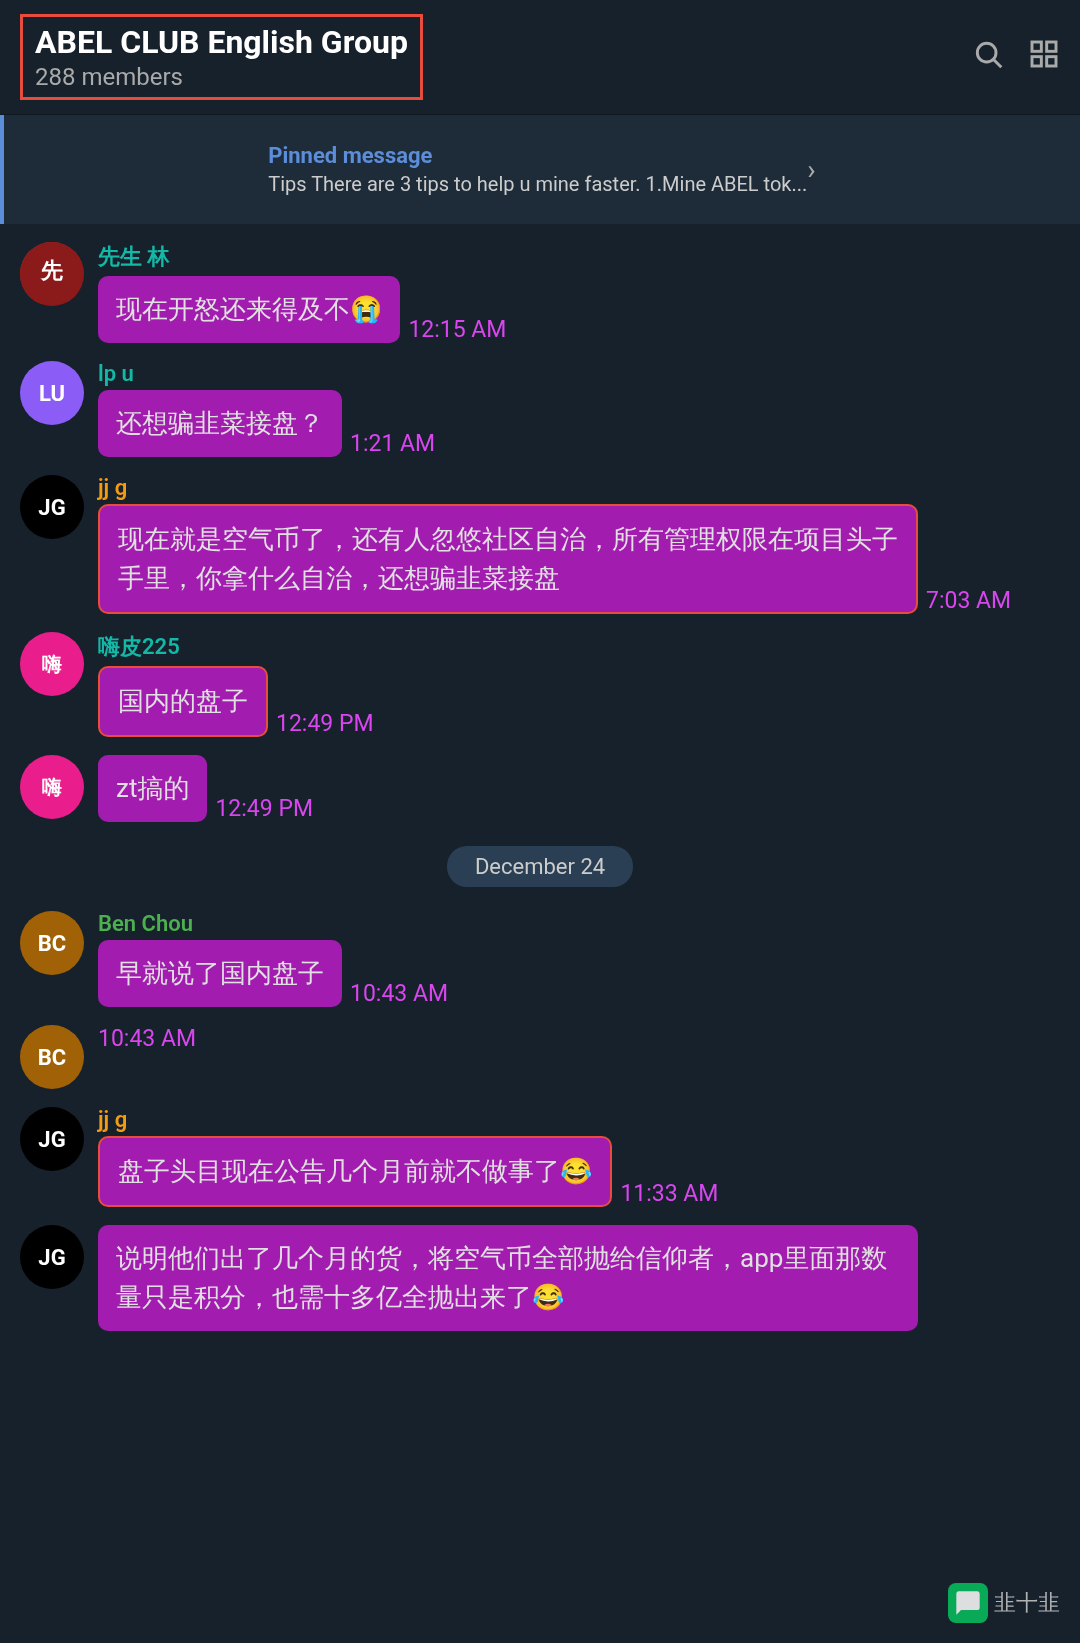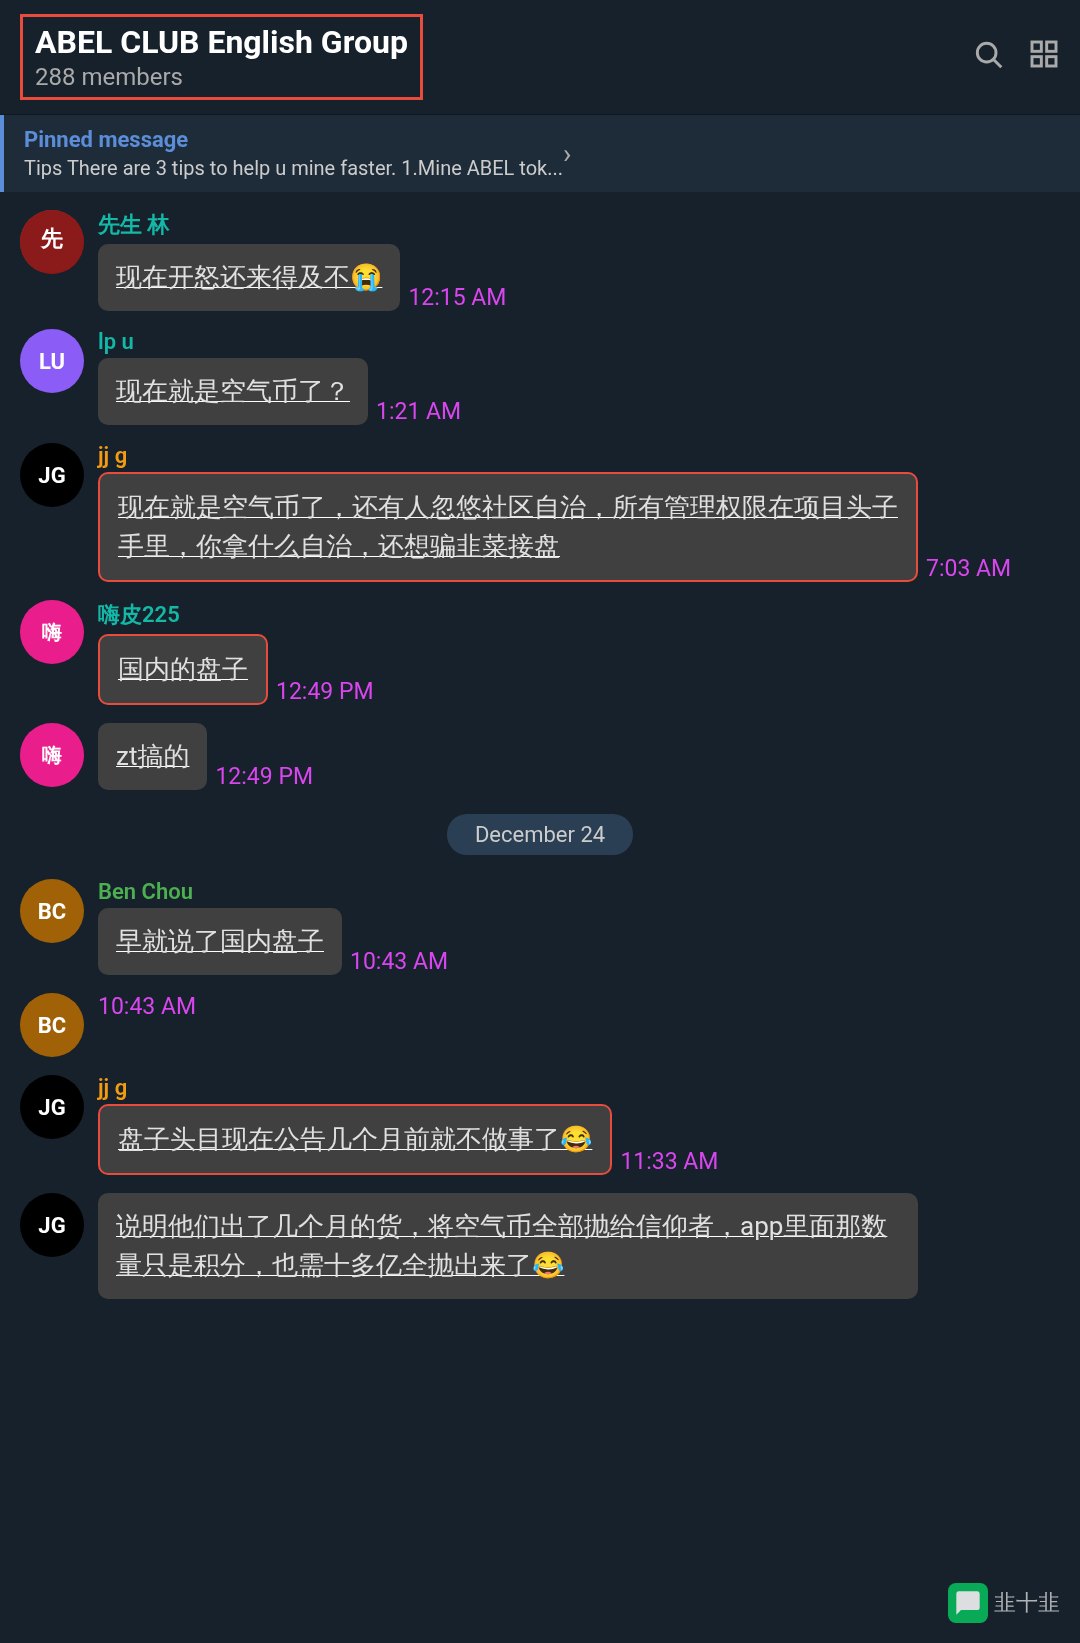--- a/index.html
+++ b/index.html
@@ -48,25 +48,25 @@
     }
     .header-icon {
       color: #aaa;
       font-size: 30px;
       cursor: pointer;
     }
 
     
     .pinned-message {
       background: #1e2c3a;
-      padding: 12px 20px;
+      padding: 28px 20px;
       border-left: 4px solid #5b8dd9;
       display: flex;
       align-items: center;
-      justify-content: flex-start;
+      justify-content: center;
       margin-bottom: 8px;
     }
     .pinned-label {
       font-size: 22px;
       font-weight: 700;
       color: #5b8dd9;
     }
     .pinned-text {
       font-size: 20px;
       color: #ccc;
@@ -114,27 +114,26 @@
     .message-sender {
       font-size: 22px;
       font-weight: 600;
       margin-bottom: 4px;
     }
     .sender-green { color: #4caf50; }
     .sender-pink { color: #14b8a6; }
     .sender-orange { color: #f39c12; }
 
     .message-bubble {
-      background: #404040;
+      background: #a21caf;
       border-radius: 10px;
       padding: 14px 18px;
       display: inline-block;
       max-width: 820px;
       position: relative;
-      text-decoration: underline;
     }
     .message-bubble.highlighted {
       border: 2px solid #e74c3c;
     }
     .message-text {
       font-size: 26px;
       color: #e0e0e0;
       line-height: 1.5;
     }
     .bubble-with-time {
@@ -245,21 +244,21 @@
       </div>
     </div>
   </div>
 
   <div class="message-group">
     <div class="avatar avatar-lu">LU</div>
     <div class="message-content">
       <div class="message-sender sender-pink">lp u</div>
       <div class="bubble-with-time">
         <div class="message-bubble">
-          <span class="message-text">现在就是空气币了？</span>
+          <span class="message-text">还想骗韭菜接盘？</span>
         </div>
         <span class="time-only">1:21 AM</span>
       </div>
     </div>
   </div>
 
   <div class="message-group">
     <div class="avatar avatar-jg">JG</div>
     <div class="message-content">
       <div class="message-sender sender-orange">jj g</div>

